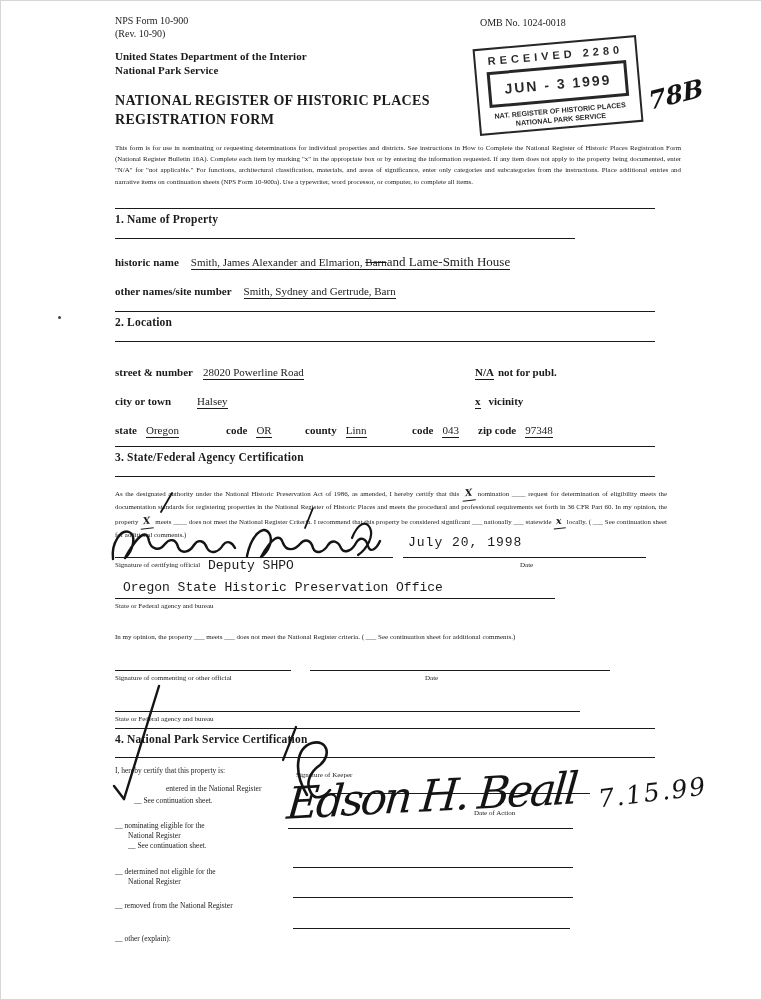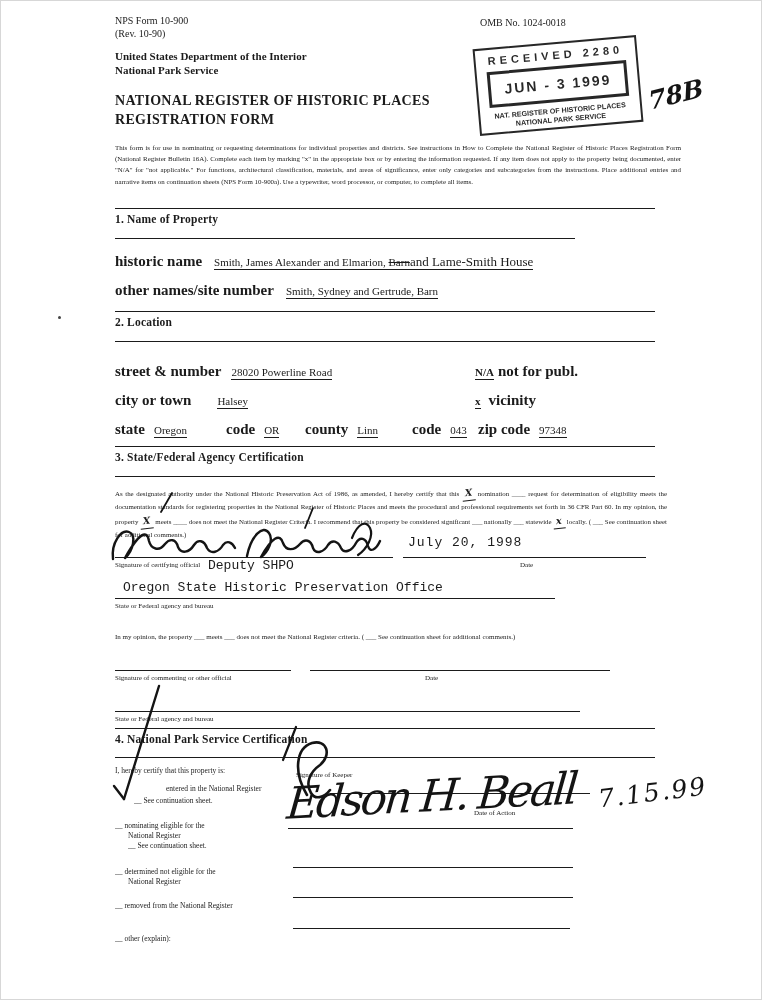--- a/index.html
+++ b/index.html
@@ -3,21 +3,21 @@
 <meta charset="utf-8">
 <style>
   html,body{margin:0;padding:0;background:#ffffff;}
   .page{position:relative;width:762px;height:1000px;background:#fff;
         font-family:"Liberation Serif",serif;color:#1b1b1b;overflow:hidden;
         box-shadow:inset 0 0 0 1px #d7d7d7;}
   .abs{position:absolute;}
   .mono{font-family:"Liberation Mono",monospace;}
   .b{font-weight:700;}
   .fs8{font-size:10px;line-height:1.3;}
-  .lbl{font-size:15px;font-weight:700;}
+  .lbl{font-size:11px;font-weight:700;}
   .val{font-size:11px;}
   .u{border-bottom:1px solid #1b1b1b;padding-bottom:1px;}
   .strike{text-decoration:line-through;}
   .tiny{font-size:6.9px;line-height:1.62;text-align:justify;}
   .micro{font-size:7px;}
   .opt{font-size:7.5px;line-height:1.35;}
   .heading{font-size:11.5px;font-weight:700;letter-spacing:.2px;}
   .rule{border-top:1.6px solid #1b1b1b;height:0;}
   .fline{border-top:1px solid #1b1b1b;height:0;}
   .hx{font-family:"DejaVu Serif",serif;font-style:italic;font-weight:700;

